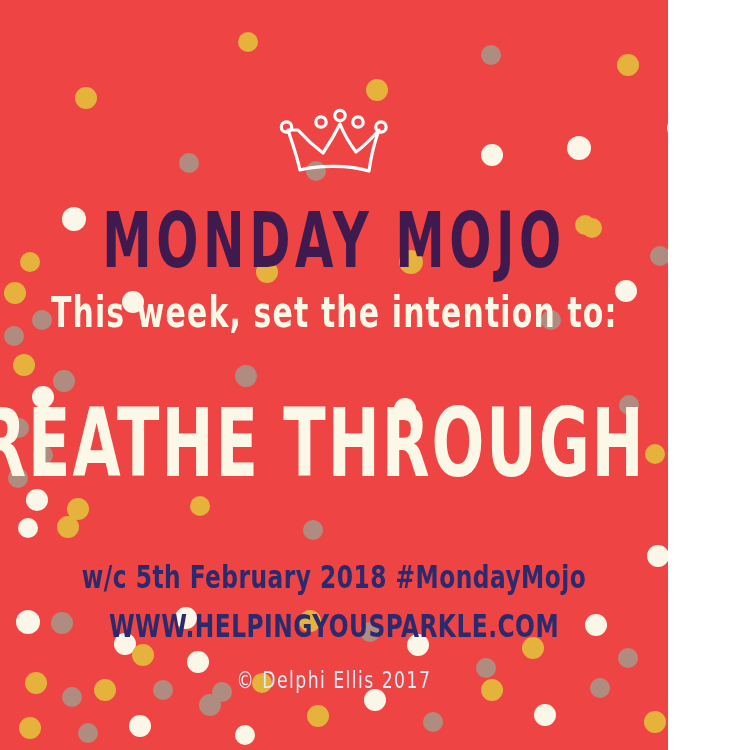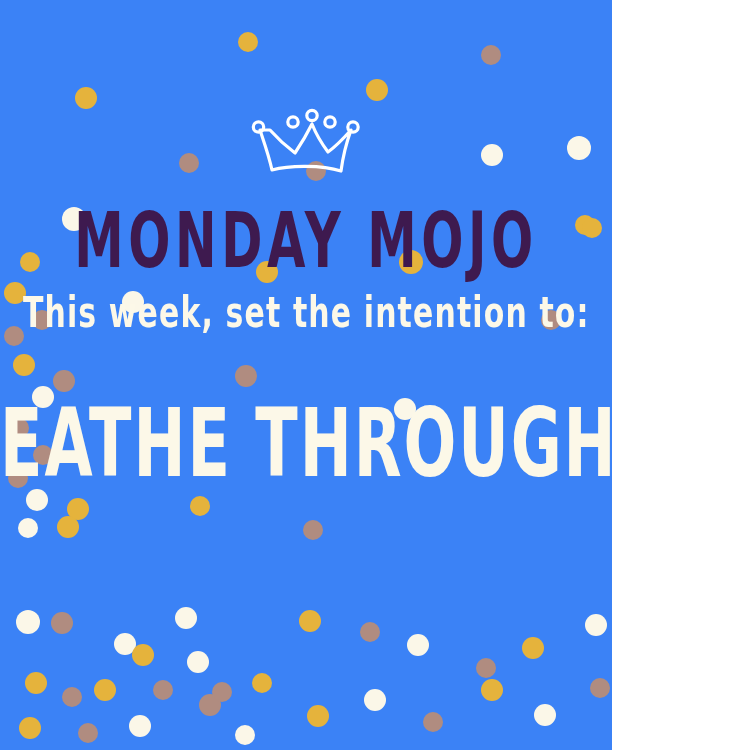--- a/index.html
+++ b/index.html
@@ -4,24 +4,24 @@
 <title>Monday Mojo</title>
 <style>
   html, body {
     margin: 0;
     padding: 0;
     background: #ffffff;
   }
 
   #poster {
     position: relative;
-    width: 612px;
+    width: 668px;
     height: 750px;
     overflow: hidden;
-    background: #3b82f6;
+    background: #ef4444;
     font-family: "DejaVu Sans Condensed", "Liberation Sans Narrow", "Liberation Sans", sans-serif;
     -webkit-font-smoothing: antialiased;
   }
 
   
   #confetti {
     position: absolute;
     inset: 0;
     width: 750px;
     height: 750px;
@@ -229,15 +229,20 @@
         <circle cx="107" cy="19" r="5.2"></circle>
       </svg>
     </div>
 
     <div class="title">MONDAY MOJO</div>
 
     <div class="subtitle">This week, set the intention to:</div>
 
     <div class="headline">BREATHE THROUGH IT</div>
 
+    <div class="footer">
+      <div class="footer-line">w/c 5th February 2018 #MondayMojo</div>
+      <div class="footer-line second">WWW.HELPINGYOUSPARKLE.COM</div>
+      <div class="copyright">©  Delphi Ellis 2017</div>
+    </div>
 
   </div>
 </div>
 
 </body></html>

